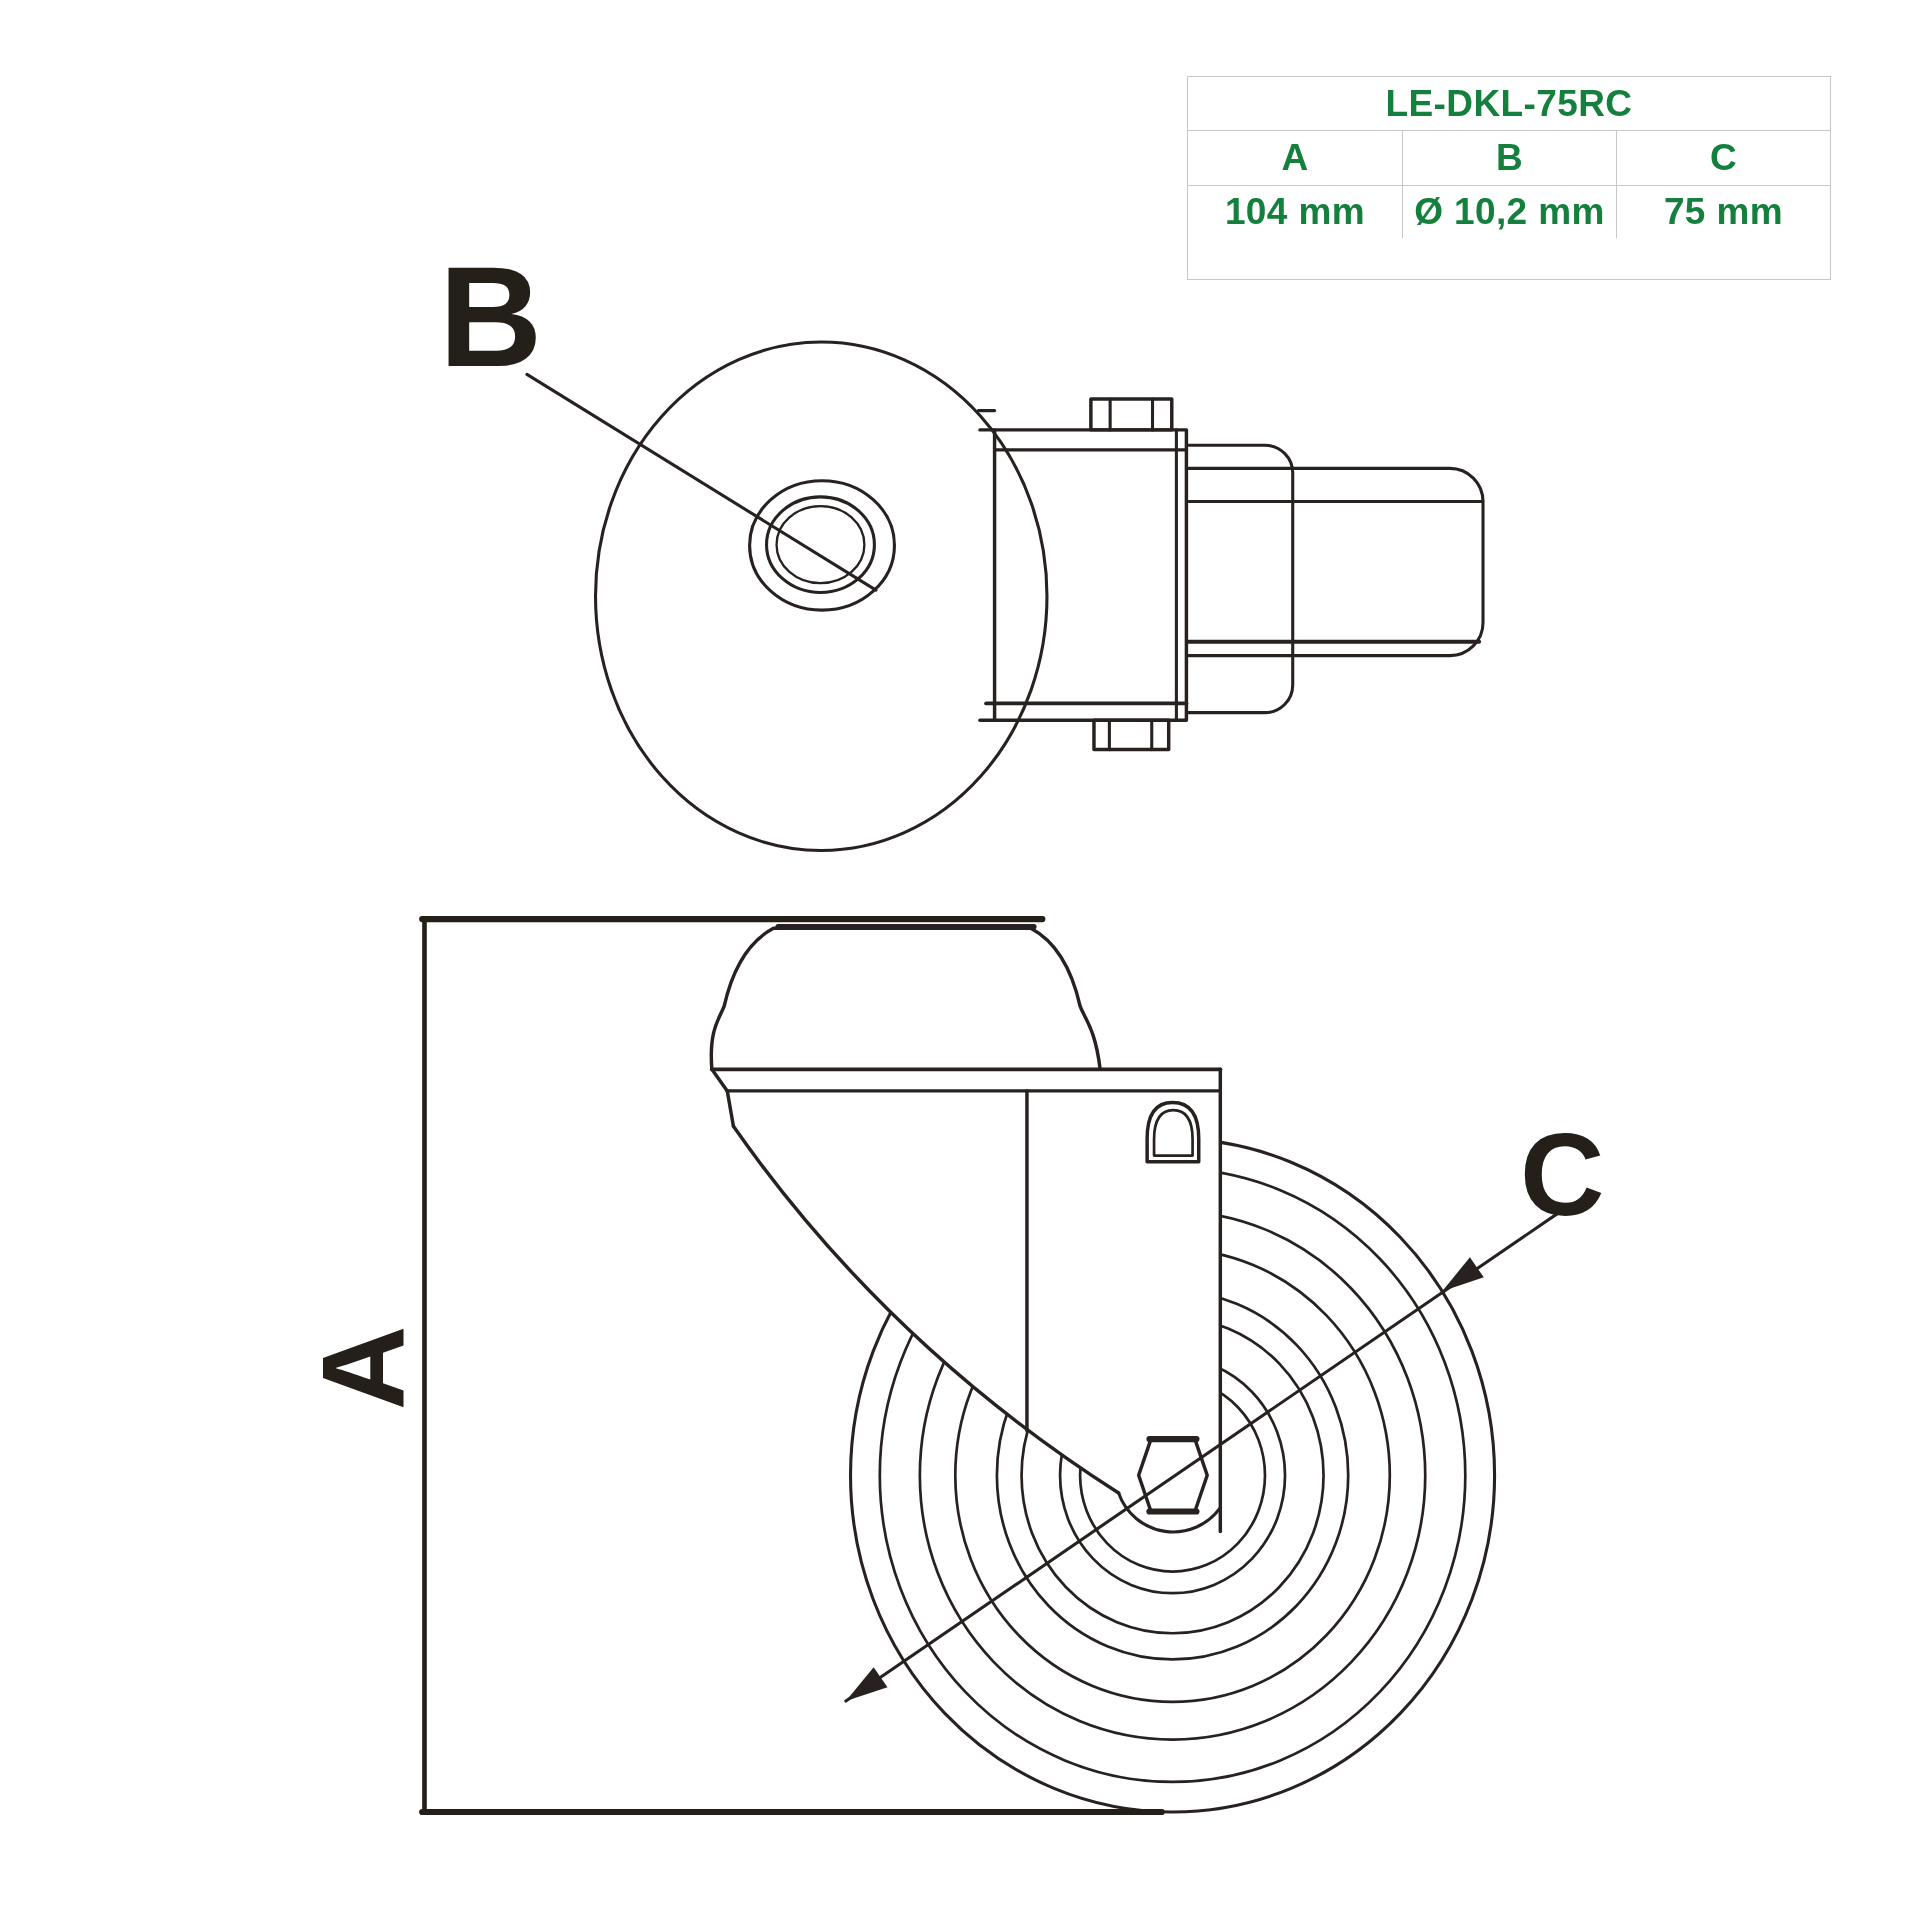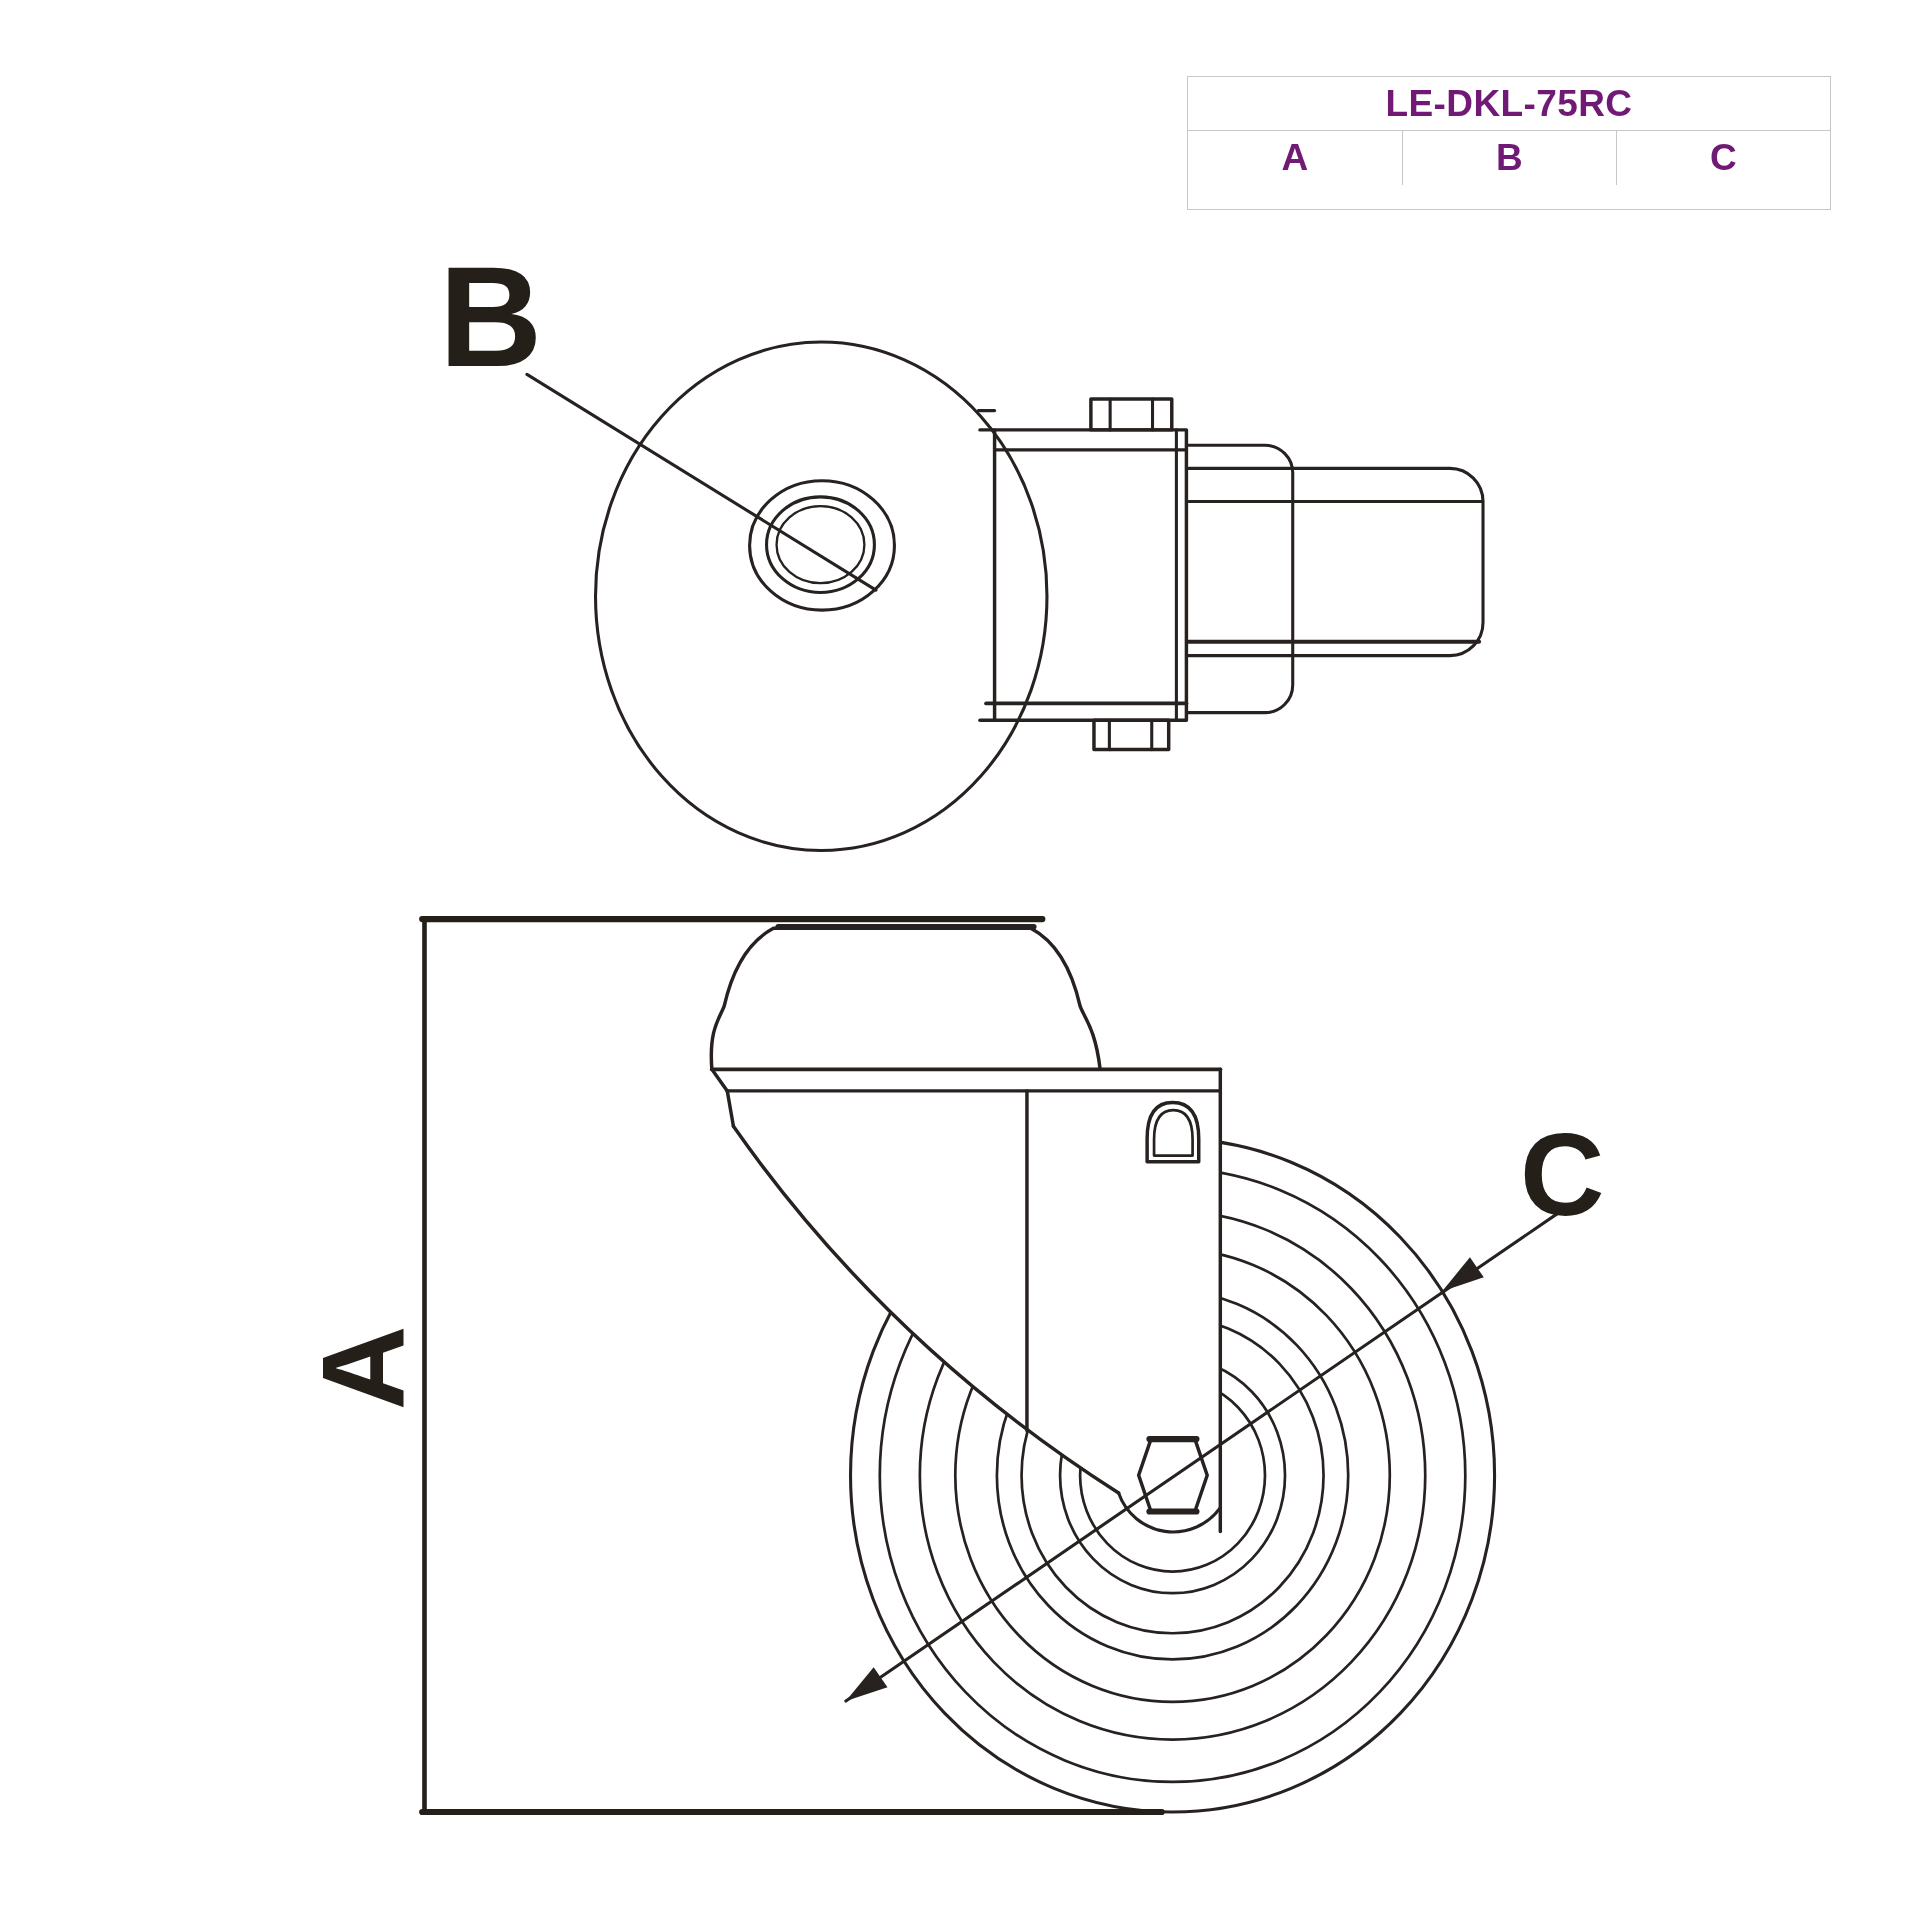--- a/index.html
+++ b/index.html
@@ -21,27 +21,27 @@
     top: 0;
     width: 1926px;
     height: 1926px;
   }
   
   .spec-table {
     position: absolute;
     left: 1187px;
     top: 76px;
     width: 644px;
-    height: 134px;
+    height: 204px;
     display: grid;
     grid-template-rows: 53px 55px 53px;
     border: 1.5px solid #c9c7c5;
     background: #ffffff;
     box-sizing: border-box;
-    color: #701a75;
+    color: #15803d;
   }
   .spec-row {
     display: grid;
     grid-template-columns: 1fr 1fr 1fr;
     border-top: 1.5px solid #c9c7c5;
     box-sizing: border-box;
   }
   .spec-row.title-row {
     grid-template-columns: 1fr;
     border-top: none;
@@ -187,16 +187,21 @@
 
   <div class="spec-table">
     <div class="spec-row title-row">
       <div class="spec-cell">LE-DKL-75RC</div>
     </div>
     <div class="spec-row">
       <div class="spec-cell">A</div>
       <div class="spec-cell">B</div>
       <div class="spec-cell">C</div>
     </div>
+    <div class="spec-row">
+      <div class="spec-cell">104 mm</div>
+      <div class="spec-cell">Ø 10,2 mm</div>
+      <div class="spec-cell">75 mm</div>
+    </div>
   </div>
 
 </div>
 
 
 </body></html>

